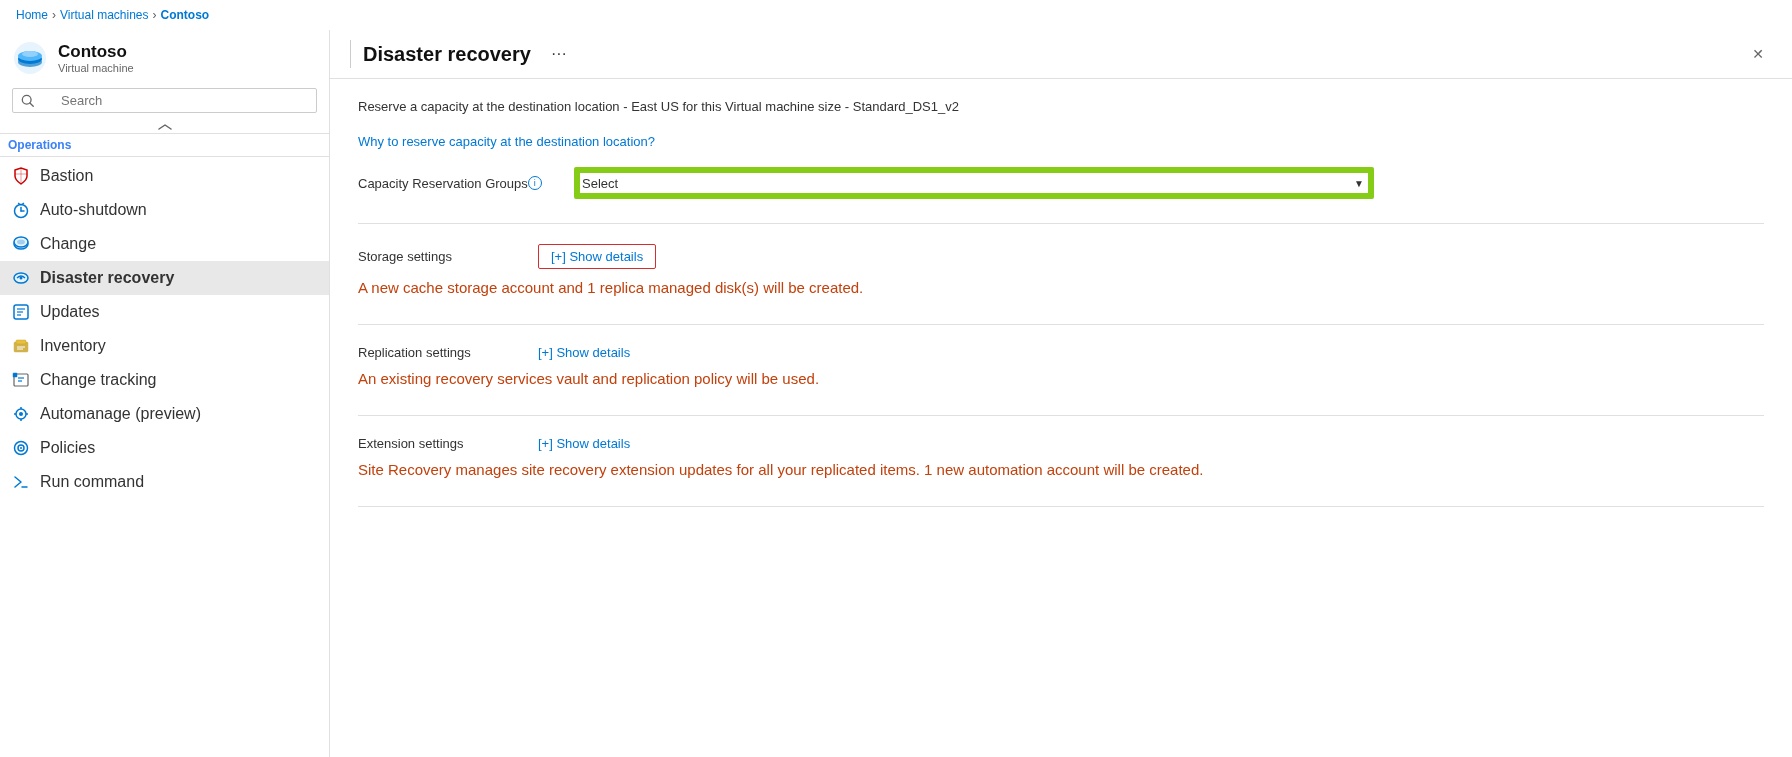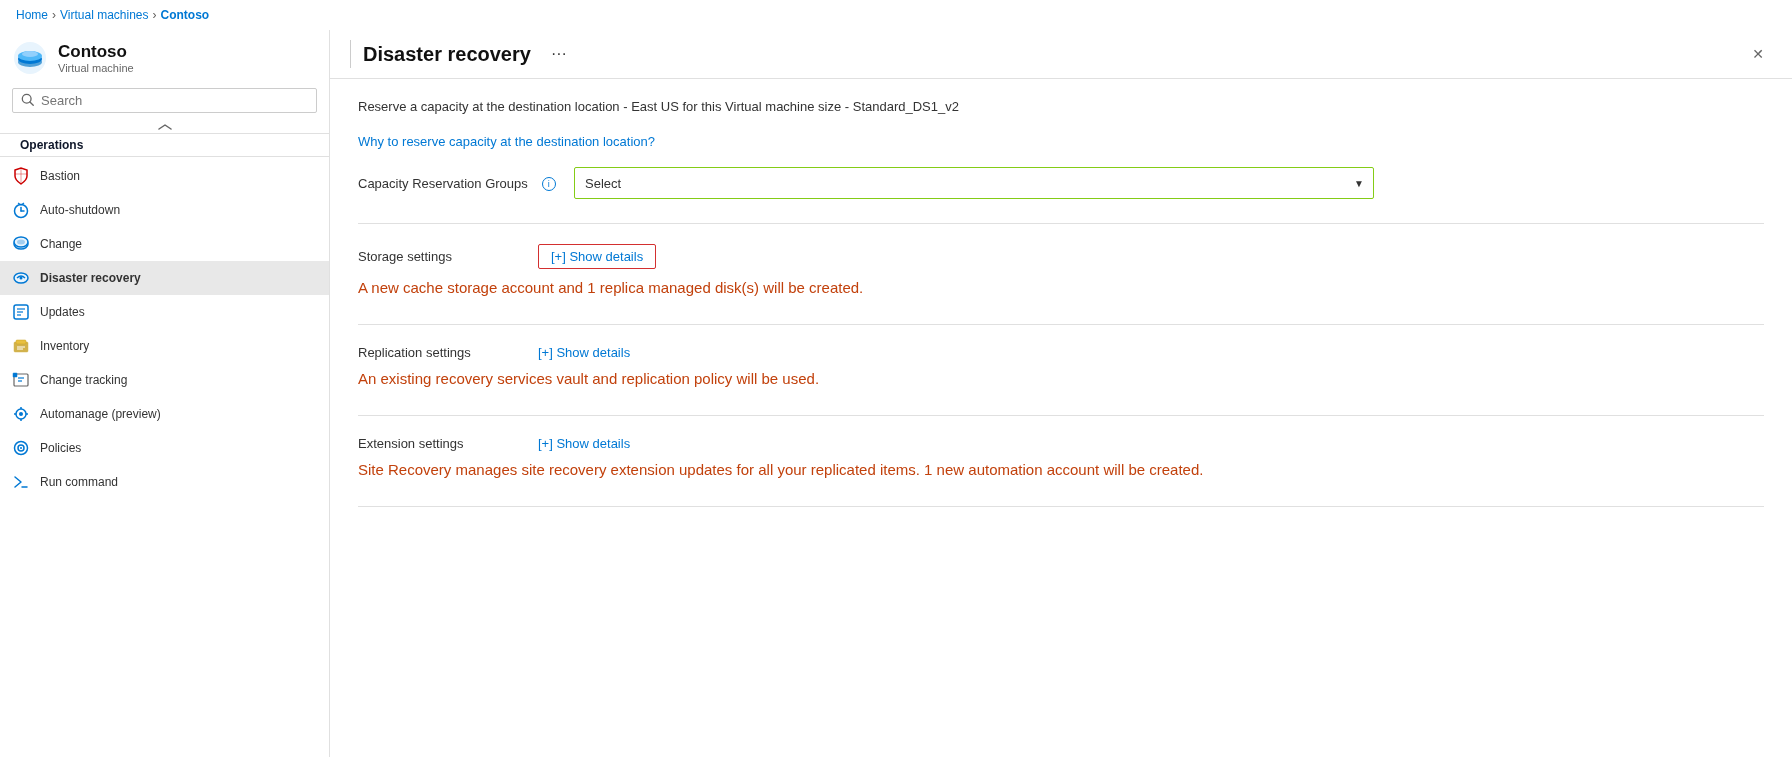--- a/index.html
+++ b/index.html
@@ -24,37 +24,37 @@
     .sidebar-header {
       padding: 10px 12px 6px 12px; display: flex; align-items: center;
     }
     .vm-icon {
       width: 36px; height: 36px; margin-right: 10px; flex-shrink: 0;
     }
     .vm-title { font-size: 17px; font-weight: 700; color: #111; }
     .vm-subtitle { font-size: 11px; color: #666; }
 
     .search-box {
-      margin: 6px 12px 8px 12px; display: flex; align-items: flex-start;
-      border: 1px solid #ccc; border-radius: 2px; padding: 4px 8px; background: #fff;
+      margin: 6px 12px 8px 12px; display: flex; align-items: flex-end;
+      border: 1px solid #ccc; border-radius: 2px; padding: 4px 8px; background: #fff; gap: 20px;
     }
     .search-box input {
       border: none; outline: none; font-size: 13px; flex: 1; color: #333;
     }
     .search-icon-svg { width: 14px; height: 14px; margin-right: 6px; color: #666; }
 
     .sidebar-section-label {
-      font-size: 12px; font-weight: 700; color: #0f172a; padding: 4px 12px 4px 20px;
+      font-size: 12px; font-weight: 700; color: #3b82f6; padding: 4px 12px 4px 8px;
       border-bottom: 1px solid #e0e0e0; margin-bottom: 2px;
     }
     .sidebar-scroll { overflow-y: auto; flex: 1; }
 
     .nav-item {
       display: flex; align-items: center; padding: 8px 12px; cursor: pointer;
-      font-size: 12px; color: #333; gap: 10px;
+      font-size: 16px; color: #333; gap: 10px;
     }
     .nav-item.active { background: #e8e8e8; font-weight: 600; }
     .nav-icon { width: 18px; height: 18px; flex-shrink: 0; display: flex; align-items: center; justify-content: center; }
 
     
     .sidebar-scroll::-webkit-scrollbar { width: 6px; }
     .sidebar-scroll::-webkit-scrollbar-thumb { background: #c0c0c0; border-radius: 3px; }
 
     
     .main-content {
@@ -73,21 +73,21 @@
     }
 
     .main-scroll { flex: 1; overflow-y: auto; padding: 20px 28px; }
 
     .capacity-text { font-size: 13px; color: #333; margin-bottom: 20px; }
     .capacity-link { color: #0078d4; text-decoration: none; font-size: 13px; cursor: pointer; }
 
     .crg-row {
       display: flex; align-items: center; margin-top: 18px; margin-bottom: 24px; gap: 16px;
     }
-    .crg-label { font-size: 13px; color: #333; display: flex; align-items: flex-end; gap: 14px; min-width: 200px; }
+    .crg-label { font-size: 13px; color: #333; display: flex; align-items: center; gap: 0; min-width: 200px; }
     .info-icon {
       width: 14px; height: 14px; border-radius: 50%; border: 1px solid #0078d4;
       color: #0078d4; font-size: 9px; display: flex; align-items: center; justify-content: center;
       cursor: pointer;
     }
 
     .settings-section { margin-bottom: 28px; }
     .settings-row {
       display: flex; align-items: center; gap: 20px; margin-bottom: 10px;
     }
@@ -115,22 +115,22 @@
     }
     .scroll-indicator svg { width: 14px; height: 10px; color: #666; }
 
     
     svg { display: block; }
 
     .select-wrapper {
       flex: 1; max-width: 800px; position: relative;
     }
     .select-wrapper select {
-      width: 100%; height: 32px; border: 1px solid #84cc16; border-radius: 2px;
-      padding: 0 30px 0 10px; font-size: 13px; color: #333; background: #fff;
+      width: 100%; height: 32px; border: 6px solid #84cc16; border-radius: 2px;
+      padding: 0 30px 0 2px; font-size: 13px; color: #333; background: #fff;
       appearance: none; cursor: pointer;
     }
     .select-chevron {
       position: absolute; right: 10px; top: 50%; transform: translateY(-50%);
       pointer-events: none; color: #333; font-size: 10px;
     }
   </style>
 </head>
 <body>
 

